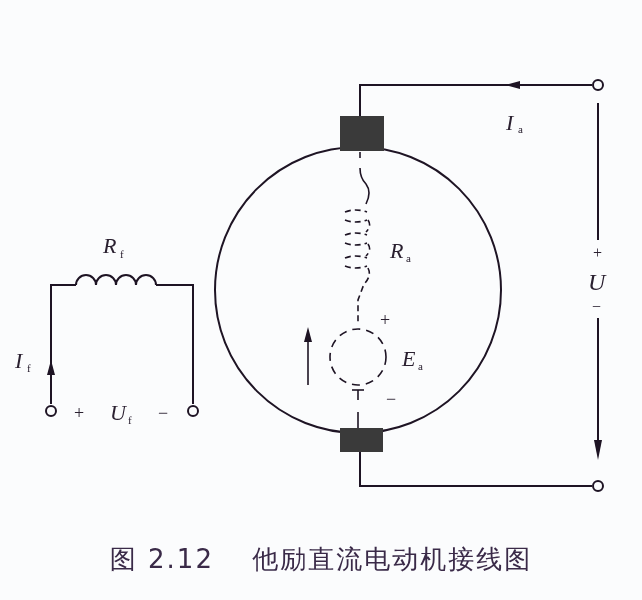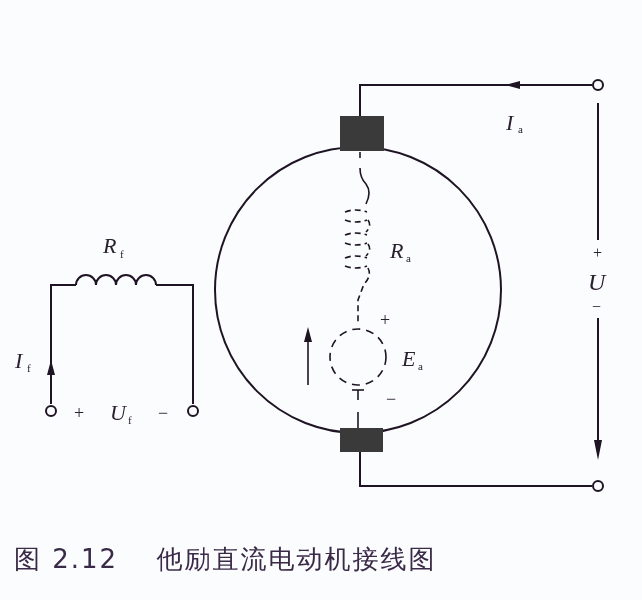--- a/index.html
+++ b/index.html
@@ -2,21 +2,21 @@
 <html><head>
 <meta charset="utf-8">
 <style>
   html, body { margin:0; padding:0; }
   body { width:642px; height:600px; background:#fbfcfd; overflow:hidden; position:relative; }
   #diagram { position:absolute; left:0; top:0; width:642px; height:600px; }
   .lbl { font-family:"Liberation Serif", serif; font-style:italic; fill:#2a2030; }
   .sub { font-family:"Liberation Serif", serif; font-size:11px; fill:#2a2030; }
   .sign { font-family:"Liberation Serif", serif; fill:#2a2030; }
   .caption {
-    position:absolute; left:0; top:542px; width:642px; text-align:left;
+    position:absolute; left:0; top:542px; width:642px; text-align:center;
     font-family:"DejaVu Sans", sans-serif; font-size:26px; color:#3a2a48; letter-spacing:2px;
   }
   .caption span { margin: 0 14px; }
 </style>
 </head>
 <body>
 
 <svg id="diagram" viewBox="0 0 642 600" xmlns="http://www.w3.org/2000/svg">
   <g stroke="#1e1424" stroke-width="2" fill="none">
 

